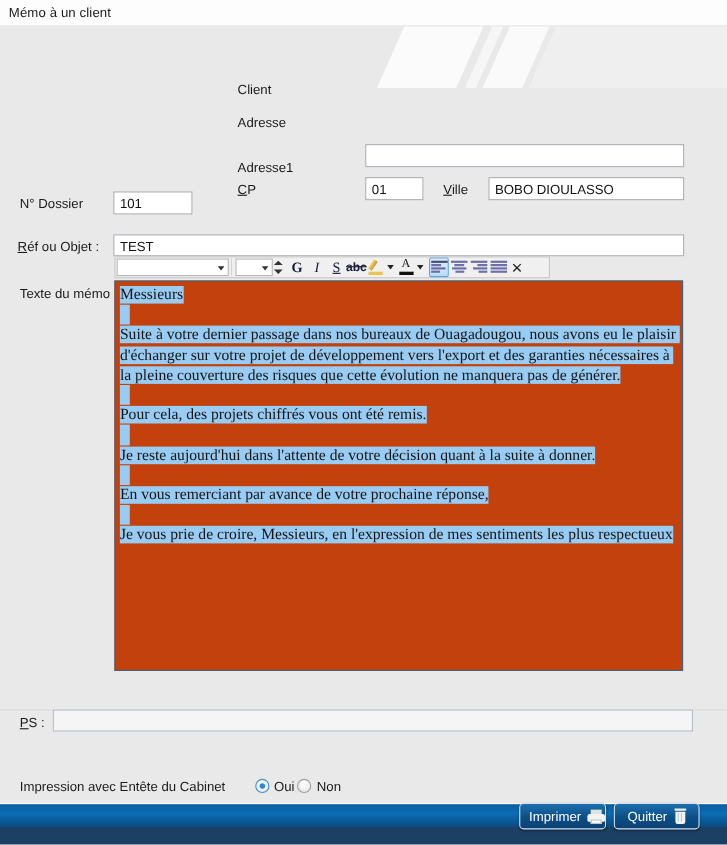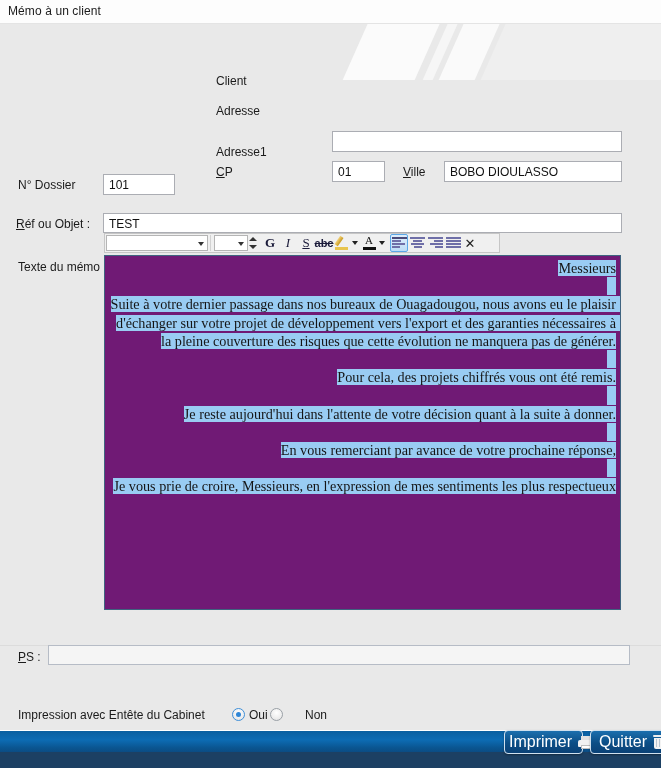--- a/index.html
+++ b/index.html
@@ -191,25 +191,24 @@
   .fcolor .bar {
     position:absolute; left:1px; bottom:1px; width:13px; height:3px; background:#111;
   }
 
   
   .memo {
     position: absolute;
     left: 104px; top: 255px;
     width: 517px; height: 355px;
     box-sizing: border-box;
-    background: #701a75;
+    background: #c2410c;
     border: 1px solid #3f6480;
     overflow: hidden;
     padding: 3px 4px 0 4px;
-    text-align: right;
   }
   .memo p {
     margin: 0;
     font-family: "Liberation Serif", serif;
     font-size: 14.2px;
     line-height: 18.2px;
     color: #151515;
     white-space: pre-wrap;
   }
   .memo p span.hl {
@@ -281,26 +280,25 @@
     background: #1c4063;
   }
   .btn {
     position: absolute;
     box-sizing: border-box;
     height: 24px;
     background: linear-gradient(#1b6fae, #0c4e86 55%, #0a4176 100%);
     border: 1px solid #cfe0ee;
     border-radius: 4px;
     color: #ffffff;
-    font-size: 16px;
+    font-size: 12px;
     display: flex; align-items: center; justify-content: center;
     gap: 6px;
     padding: 0 8px;
     box-shadow: 0 1px 2px rgba(0,0,0,.35);
-    margin-left: 32px;
   }
   .printer {
     width: 16px; height: 13px; position: relative;
   }
   .printer .body {
     position:absolute; left:0; bottom:2px; width:16px; height:7px;
     background:#f2f2f2; border-radius:2px 2px 1px 1px;
   }
   .printer .top {
     position:absolute; left:3px; top:0; width:10px; height:4px; background:#e2e2e2;
@@ -459,21 +457,21 @@
 
   <div class="lbl" style="left:18px; top:650px;"><span class="u">P</span>S :</div>
   <div class="ps-field">
     <span style="font-size:12px;padding-left:4px;"></span>
   </div>
 
   <div class="lbl" style="left:18px; top:708px;">Impression avec Entête du Cabinet</div>
   <div class="radio on" style="left:232px; top:708px;"></div>
   <div class="lbl" style="left:249px; top:708px;">Oui</div>
   <div class="radio" style="left:270px; top:708px;"></div>
-  <div class="lbl" style="left:288px; top:708px;margin-left:17px;">Non</div>
+  <div class="lbl" style="left:288px; top:708px;">Non</div>
 
   <div class="bottombar">
     <div class="grad"></div>
     <div class="dark"></div>
   </div>
 
   <div class="btn" style="left:472px; top:730px; width:79px;">
     <span>Imprimer</span>
     <span class="printer">
       <i class="top"></i>

